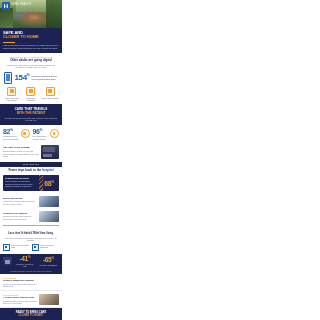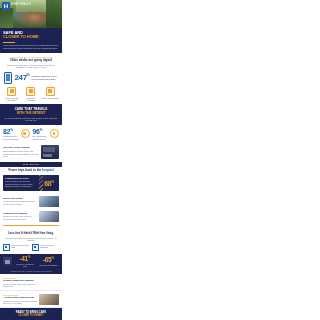--- a/index.html
+++ b/index.html
@@ -192,21 +192,21 @@
     <p>How connected care technology is reshaping recovery, independence and outcomes for older adults at home.</p>
   </div>
 
   <div class="sec">
     <div class="kicker">THE SHIFT TO CONNECTED CARE</div>
     <h2>Older adults are going digital</h2>
     <p class="sub">Smartphone and tablet ownership among adults 65+ continues to climb year over year.</p>
 
     <div class="statrow">
       <div class="phone"></div>
-      <div class="bignum"><span>247</span><sup>%</sup></div>
+      <div class="bignum"><span>154</span><sup>%</sup></div>
       <div class="statcap">growth in connected-device use by seniors since 2019</div>
     </div>
 
     <div class="cols">
       <div class="col">
         <div class="icobox"></div>
         <div class="cap">Video visits with care teams</div>
       </div>
       <div class="col">
         <div class="icobox"></div>

